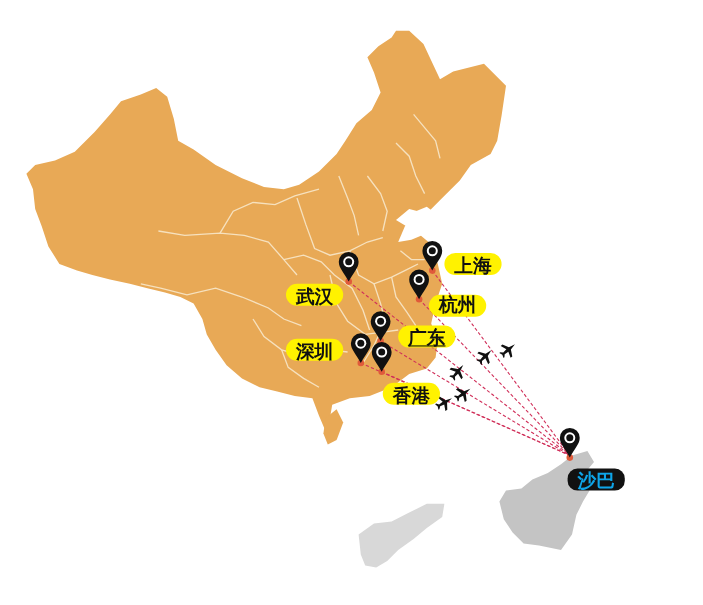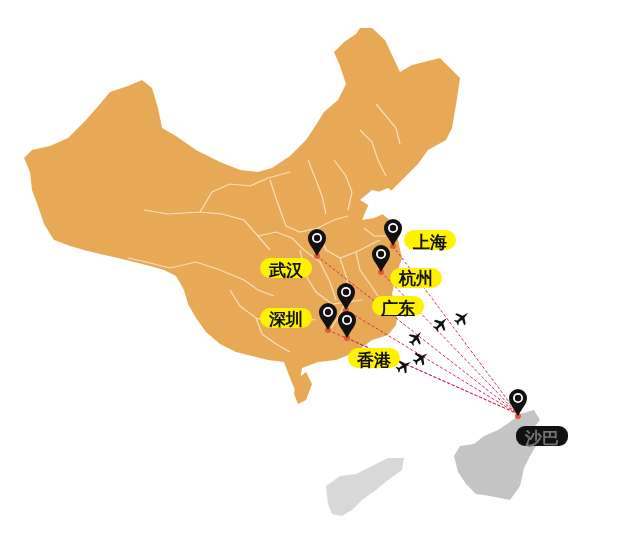--- a/index.html
+++ b/index.html
@@ -5,21 +5,21 @@
   html, body { margin: 0; padding: 0; background: #ffffff; }
   body { width: 639px; height: 550px; position: relative; overflow: hidden;
          font-family: "DejaVu Sans", sans-serif; }
   #map { position: absolute; left: 0; top: 0; width: 639px; height: 550px; }
   .label {
     position: absolute; height: 20px; line-height: 24px; padding: 0 9px;
     border-radius: 10px; font-weight: bold; font-size: 17px;
     font-family: "DejaVu Sans", sans-serif; white-space: nowrap;
   }
   .label.origin { background: #fff200; color: #111111; }
-  .label.dest { background: #111111; color: #737373; border-radius: 9px; }
+  .label.dest { background: #111111; color: #0ea5e9; border-radius: 9px; }
 </style>
 </head>
 <body>
 
 <svg id="map" viewBox="0 0 639 550" xmlns="http://www.w3.org/2000/svg">
 
   <path fill="#E8A956" d="
     M360,28 L372,28 L385,40 L392,55 L400,72 L412,65 L440,58 L460,78 L456,105 L452,128 L446,140 L428,150
     L418,164 L402,180 L388,194 L372,190 L360,200 L380,212 L392,222 L398,240 L402,258 L396,276 L392,294
     L398,310 L396,325 L388,335 L372,340 L356,352 L336,360 L318,362 L302,368 L300,380 L306,392 L296,392 L290,378
@@ -131,16 +131,16 @@
         <path d="M0,0 C-4,-8 -9,-12 -9,-18 A9,9 0 1 1 9,-18 C9,-12 4,-8 0,0 Z" fill="#111"></path>
         <circle cx="0" cy="-18" r="5" fill="#fff"></circle>
         <circle cx="0" cy="-18" r="3.2" fill="#111"></circle>
       </g>
   </g>
 </svg>
 
 <div class="label origin" style="left:404px; top:230px;">上海</div>
 <div class="label origin" style="left:390px; top:268px;font-family:Liberation Mono, monospace;">杭州</div>
 <div class="label origin" style="left:260px; top:258px;">武汉</div>
-<div class="label origin" style="left:372px; top:296px;text-decoration:underline;">广东</div>
+<div class="label origin" style="left:362px; top:296px;text-decoration:underline;">广东</div>
 <div class="label origin" style="left:260px; top:308px;font-family:Liberation Serif, serif;">深圳</div>
 <div class="label origin" style="left:304px; top:348px;margin-left:44px;">香港</div>
 <div class="label dest" style="left:516px; top:426px;">沙巴</div>
 
 </body></html>

